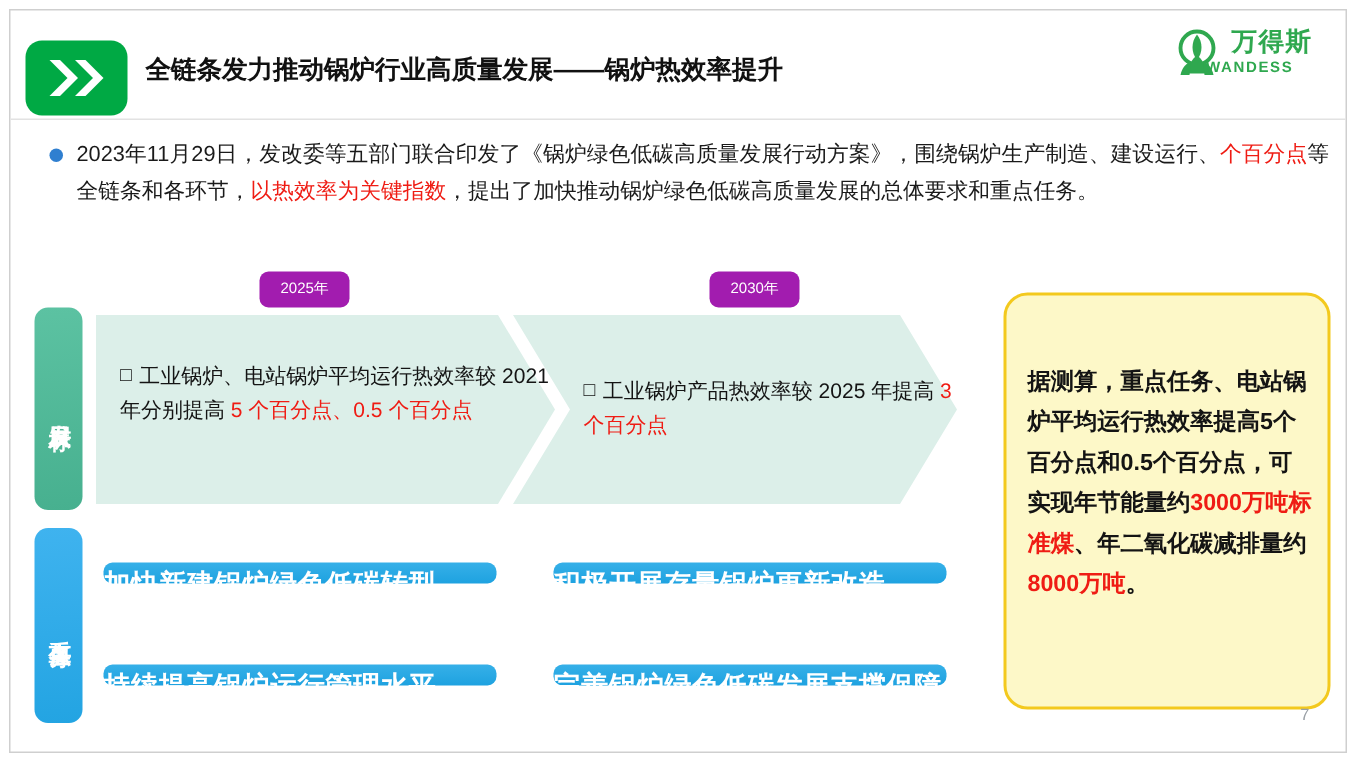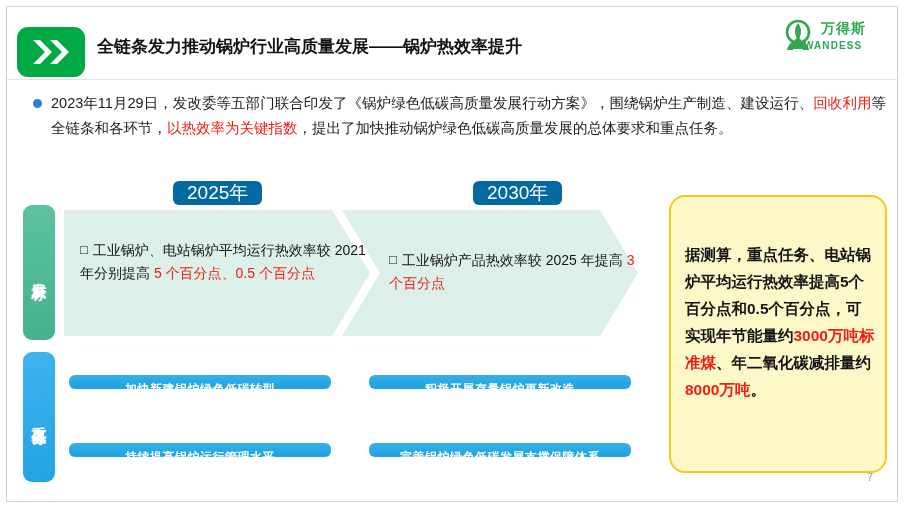--- a/index.html
+++ b/index.html
@@ -21,21 +21,21 @@
   }
   .chev-badge svg{position:absolute;left:0;top:0;}
   .slide-title{
     position:absolute;left:90px;top:26px;width:660px;
     font-size:17px;font-weight:bold;color:#111111;letter-spacing:0px;
     line-height:28px;white-space:nowrap;
   }
   .logo{position:absolute;right:10px;top:10px;width:104px;height:48px;}
   .logo-mark{position:absolute;left:0;top:2px;width:34px;height:34px;}
   .logo-cn{
-    position:absolute;left:38px;top:1px;font-size:14px;font-weight:bold;
+    position:absolute;left:38px;top:1px;font-size:17px;font-weight:bold;
     color:#2fa84f;letter-spacing:1px;line-height:20px;
   }
   .logo-en{
     position:absolute;left:21px;top:23px;font-size:10px;font-weight:bold;
     color:#2fa84f;letter-spacing:1.1px;line-height:12px;
   }
   .hdr-rule{
     position:absolute;left:0;top:72px;width:892px;height:1px;background:#e2e2e2;
   }
 
@@ -62,22 +62,22 @@
     left:16px;top:198px;height:135px;
     background:linear-gradient(175deg,#5cc2a2 0%,#47b08f 100%);
   }
   .rail-task{
     left:16px;top:345px;height:130px;
     background:linear-gradient(175deg,#3fb3ef 0%,#23a4e2 100%);
   }
 
   
   .year-badge{
-    position:absolute;height:24px;border-radius:6px;background:#0369a1;
-    color:#ffffff;font-size:19px;line-height:24px;text-align:center;
+    position:absolute;height:24px;border-radius:6px;background:#a21caf;
+    color:#ffffff;font-size:10px;line-height:24px;text-align:center;
     padding:0 14px;
   }
   .year-2025{left:166px;top:174px;}
   .year-2030{left:466px;top:174px;}
 
   
   .chev-band{position:absolute;left:57px;top:203px;width:604px;height:126px;padding-left:32px;}
   .chev-band svg{position:absolute;left:0;top:0;}
   .chev-txt{
     position:absolute;font-size:14px;line-height:23px;color:#141414;
@@ -85,22 +85,22 @@
   .chev-txt .sq{
     font-size:13px;margin-right:5px;vertical-align:1px;
   }
   .chev-txt-1{left:16px;top:28px;width:300px;}
   .chev-txt-2{left:325px;top:38px;width:250px;}
 
   
   .pill{
     position:absolute;height:14px;border-radius:6px;
     background:linear-gradient(180deg,#36b0e8 0%,#1ea2e0 100%);
-    color:#ffffff;font-size:12px;font-weight:bold;line-height:28px;
-    text-align:center;letter-spacing:.5px;
+    color:#ffffff;font-size:18px;font-weight:bold;line-height:28px;
+    text-align:left;letter-spacing:.5px;
   }
   .pill-1{left:62px;top:368px;width:262px;}
   .pill-2{left:362px;top:368px;width:262px;}
   .pill-3{left:62px;top:436px;width:262px;}
   .pill-4{left:362px;top:436px;width:262px;}
 
   
   .callout{
     position:absolute;left:662px;top:188px;width:218px;height:278px;
     background:#fdf8c8;border:2px solid #f3c91e;border-radius:16px;
@@ -142,21 +142,21 @@
           <path d="M26 31 C25 26 22 23 19 22 L20 31 Z" fill="#2fa84f"></path>
         </svg>
       </div>
       <div class="logo-cn">万得斯</div>
       <div class="logo-en">WANDESS</div>
     </div>
 
     <div class="hdr-rule"></div>
 
     <div class="bullet-dot"></div>
-    <div class="bullet-text"><span>2023年11月29日，发改委等五部门联合印发了《锅炉绿色低碳高质量发展行动方案》，围绕锅炉生产制造、建设运行、</span><span class="hl-red">回收利用</span><span>等全链条和各环节，</span><span class="hl-red">以热效率为关键指数</span><span>，提出了加快推动锅炉绿色低碳高质量发展的总体要求和重点任务。</span></div>
+    <div class="bullet-text"><span>2023年11月29日，发改委等五部门联合印发了《锅炉绿色低碳高质量发展行动方案》，围绕锅炉生产制造、建设运行、</span><span class="hl-red">个百分点</span><span>等全链条和各环节，</span><span class="hl-red">以热效率为关键指数</span><span>，提出了加快推动锅炉绿色低碳高质量发展的总体要求和重点任务。</span></div>
 
     <div class="rail rail-goal">
       <span>发展目标</span>
     </div>
     <div class="rail rail-task">
       <span>重点任务</span>
     </div>
 
     <div class="year-badge year-2025">2025年</div>
     <div class="year-badge year-2030">2030年</div>

